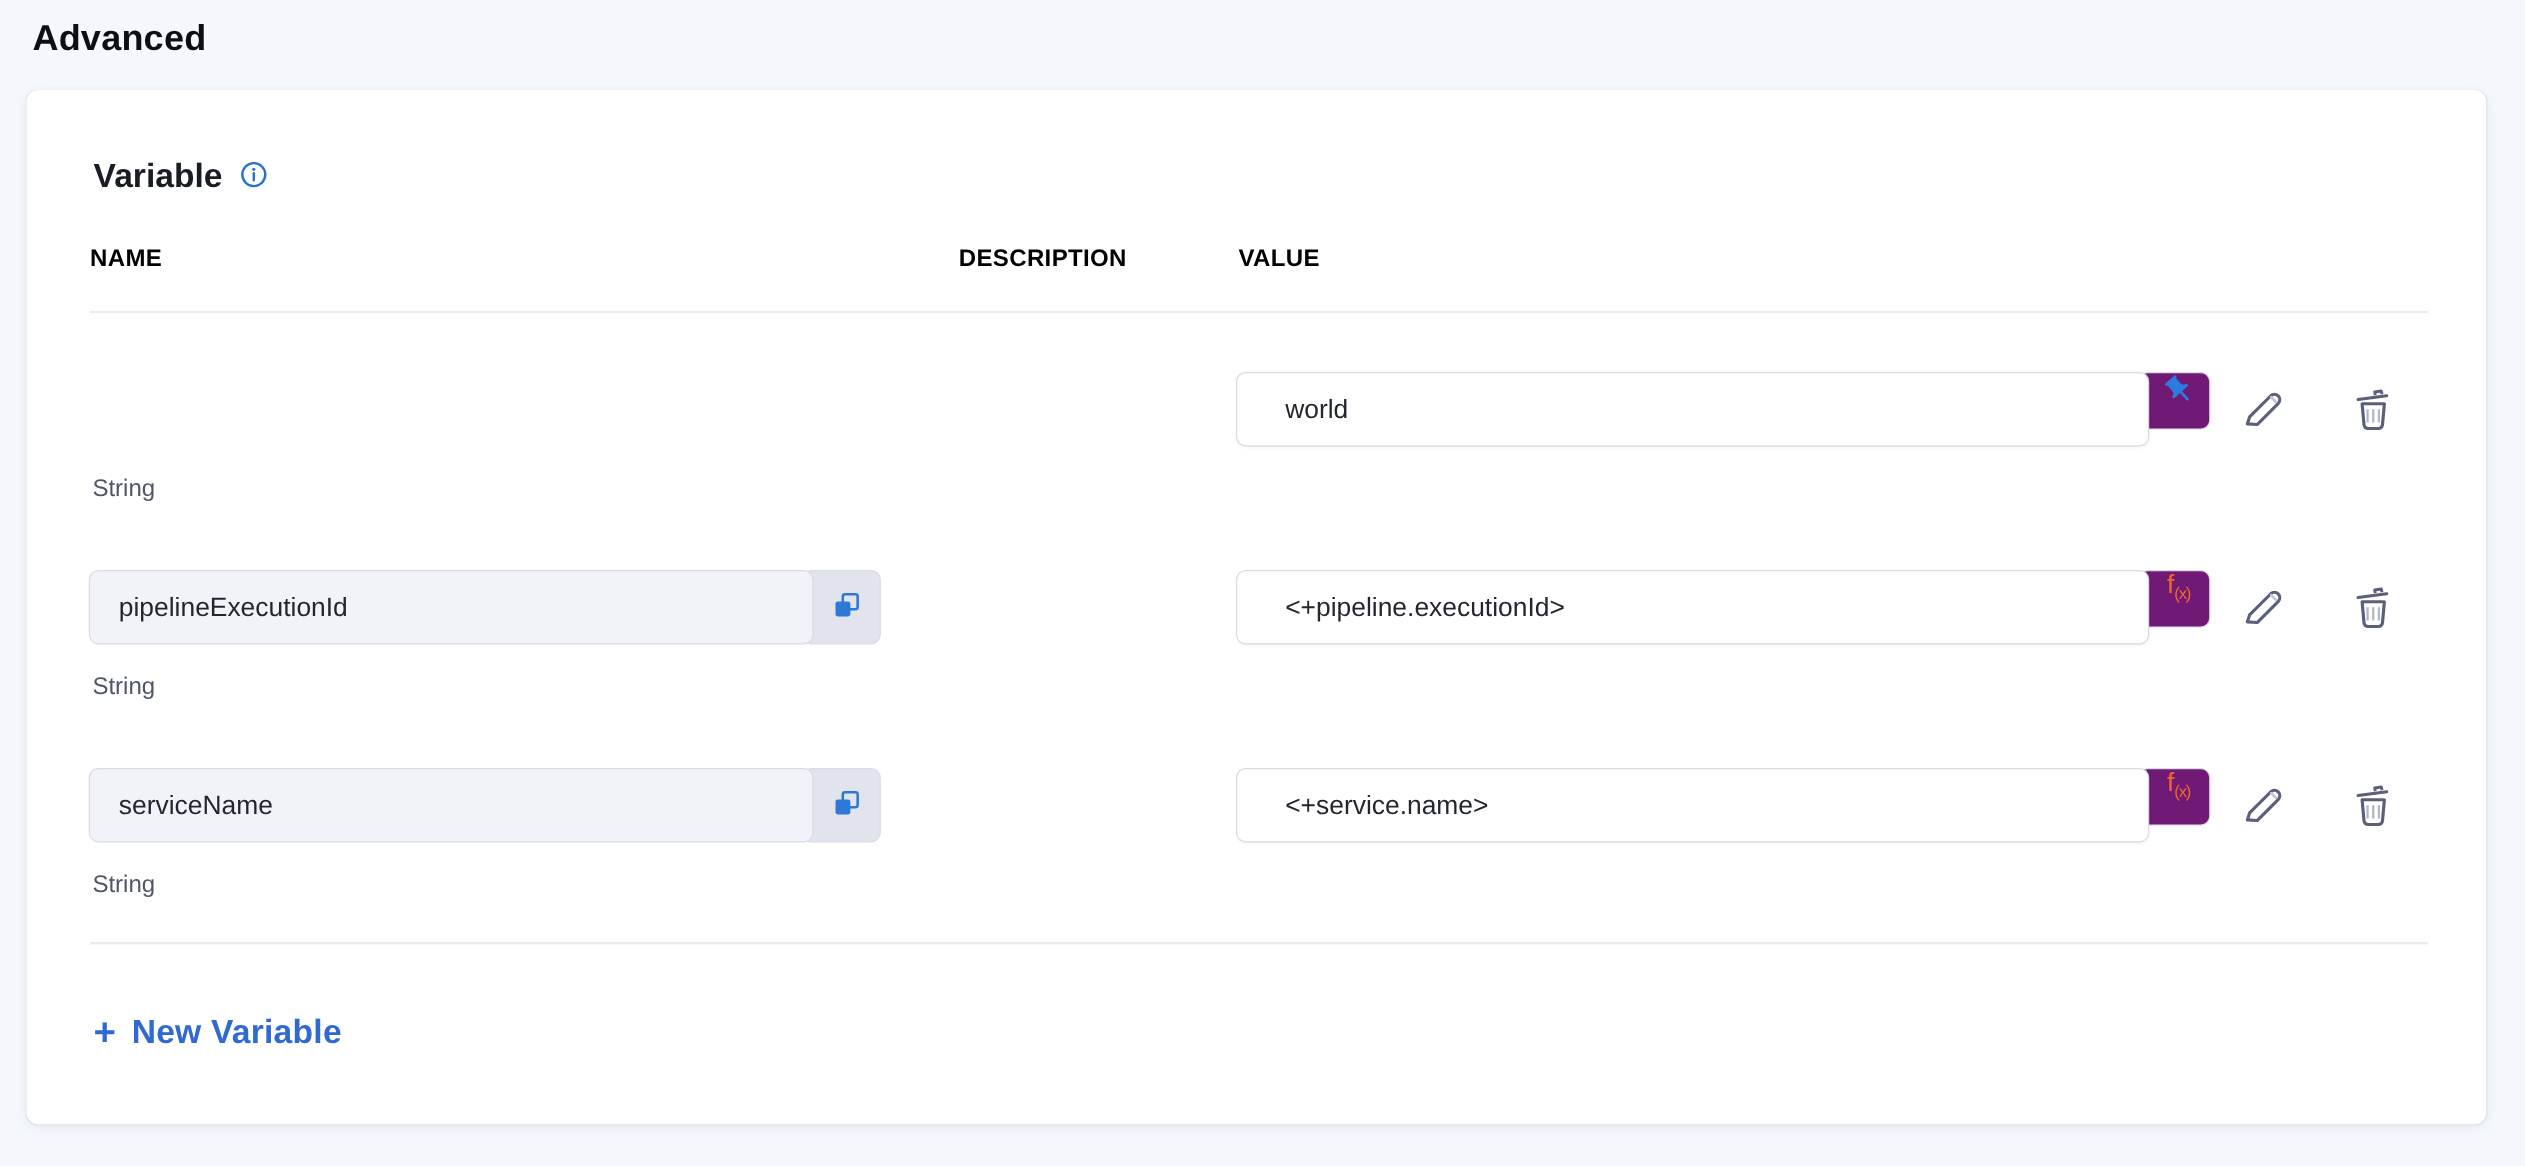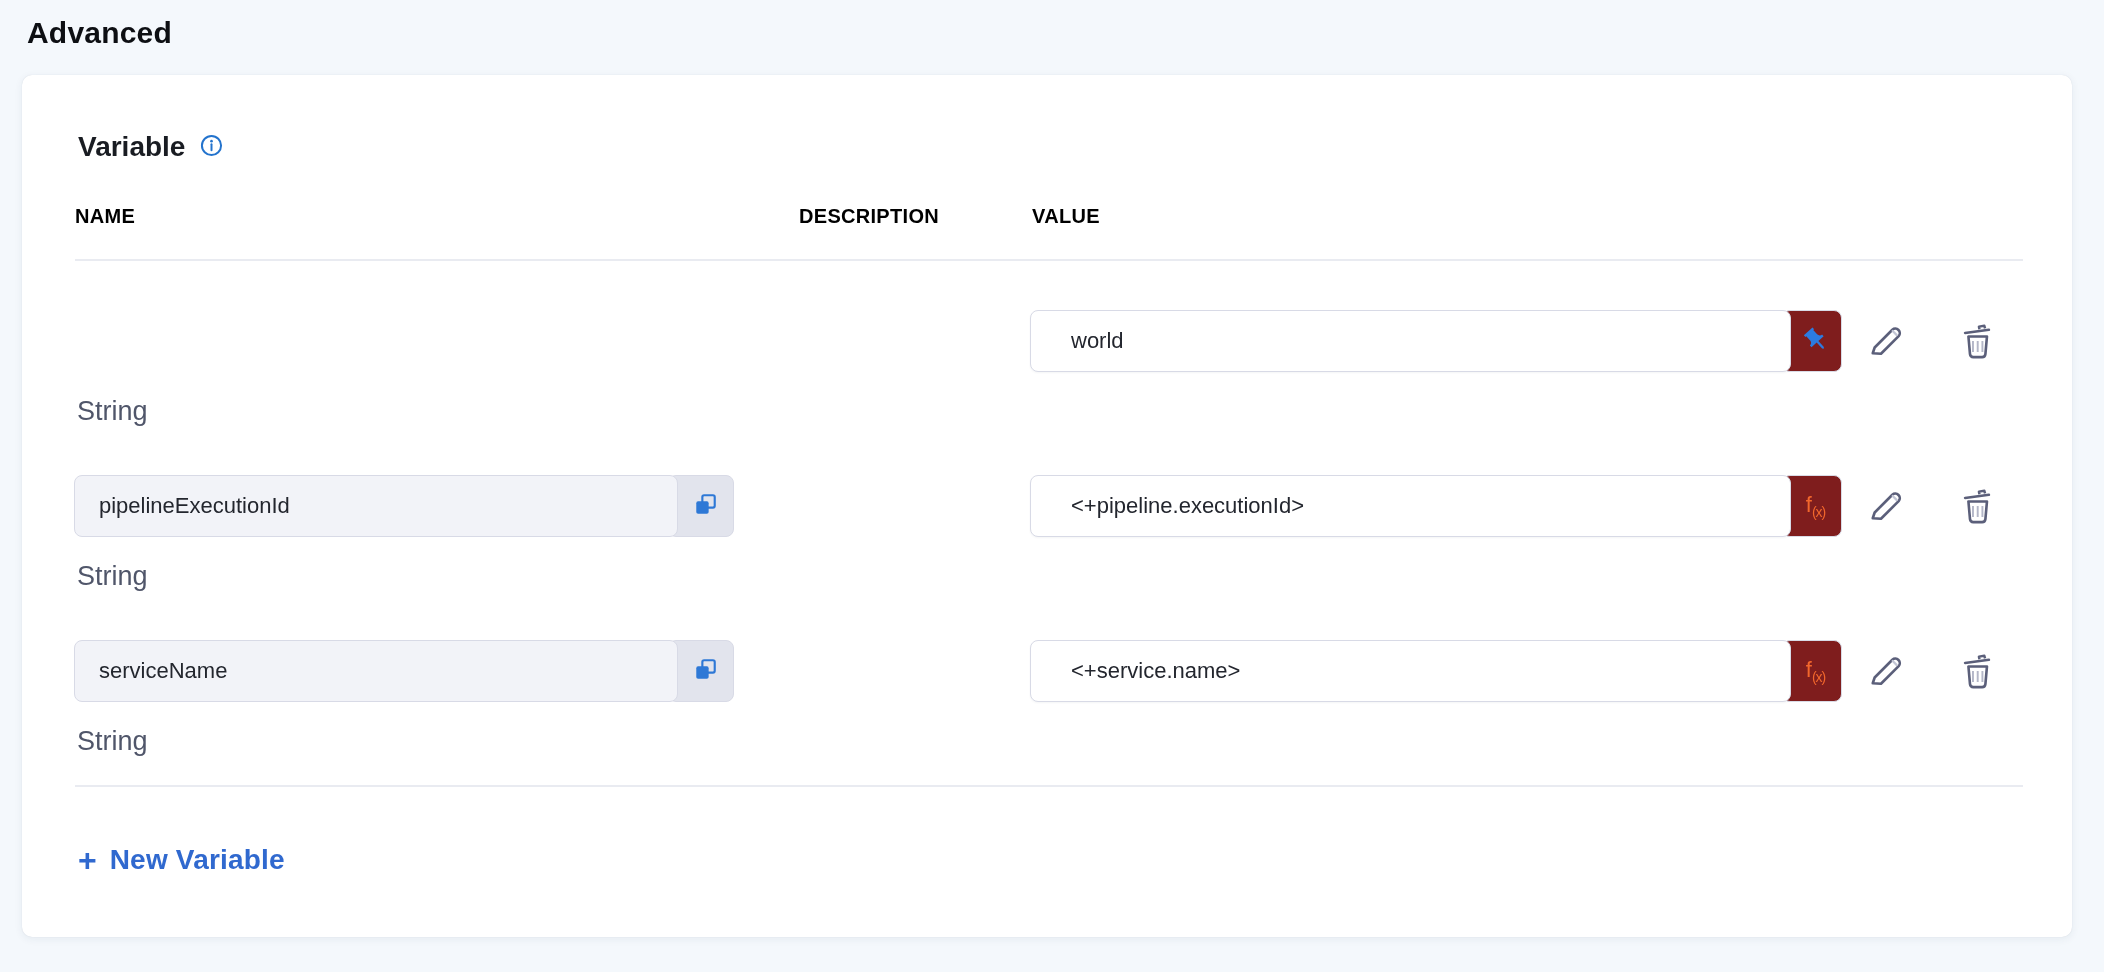--- a/index.html
+++ b/index.html
@@ -45,34 +45,34 @@
     background:#f2f3f8; border:1px solid #d8dae6; border-radius:8px;
     font-family:"Liberation Sans", sans-serif; font-size:22px; color:#23262e;
     padding:0 24px; outline:none;
   }
   .copy-btn {
     width:66px; height:62px; margin-left:-10px; z-index:0;
     background:#e2e4ed; border:1px solid #d8dae6; border-radius:8px;
     display:flex; align-items:center; justify-content:center; padding-left:8px;
     cursor:pointer;
   }
-  .type-label { position:absolute; left:55px; top:86px; font-size:27px; color:#50566a; }
+  .type-label { position:absolute; left:55px; top:86px; font-size:20px; color:#50566a; }
 
   .value-control { position:absolute; left:1008px; top:0; width:812px; height:62px; display:flex; }
   .value-input {
     flex:1; height:62px; z-index:1;
     background:#ffffff; border:1px solid #d8dae6; border-radius:8px;
     font-family:"Liberation Sans", sans-serif; font-size:22px; color:#23262e;
     padding:0 40px; outline:none;
     box-shadow:0 1px 2px rgba(40,50,80,.05);
   }
   .indicator-btn {
-    width:60px; height:62px; margin-left:-9px; z-index:0;
-    background:#7f1d1d; border:1px solid #d9dbe6; border-radius:8px;
-    display:flex; align-items:center; justify-content:center; padding-left:7px;
+    width:60px; height:48px; margin-left:-9px; z-index:0;
+    background:#701a75; border:1px solid #d9dbe6; border-radius:8px;
+    display:flex; align-items:flex-start; justify-content:center; padding-left:7px;
     cursor:pointer;
   }
   .fx-text { color:#f2672c; font-size:22px; font-weight:500; line-height:1; }
   .fx-text .fx-sub { font-size:14px; vertical-align:-5px; letter-spacing:-1px; }
 
   .icon-btn {
     position:absolute; top:9px; width:46px; height:46px;
     background:none; border:none; cursor:pointer;
     display:flex; align-items:center; justify-content:center;
   }

